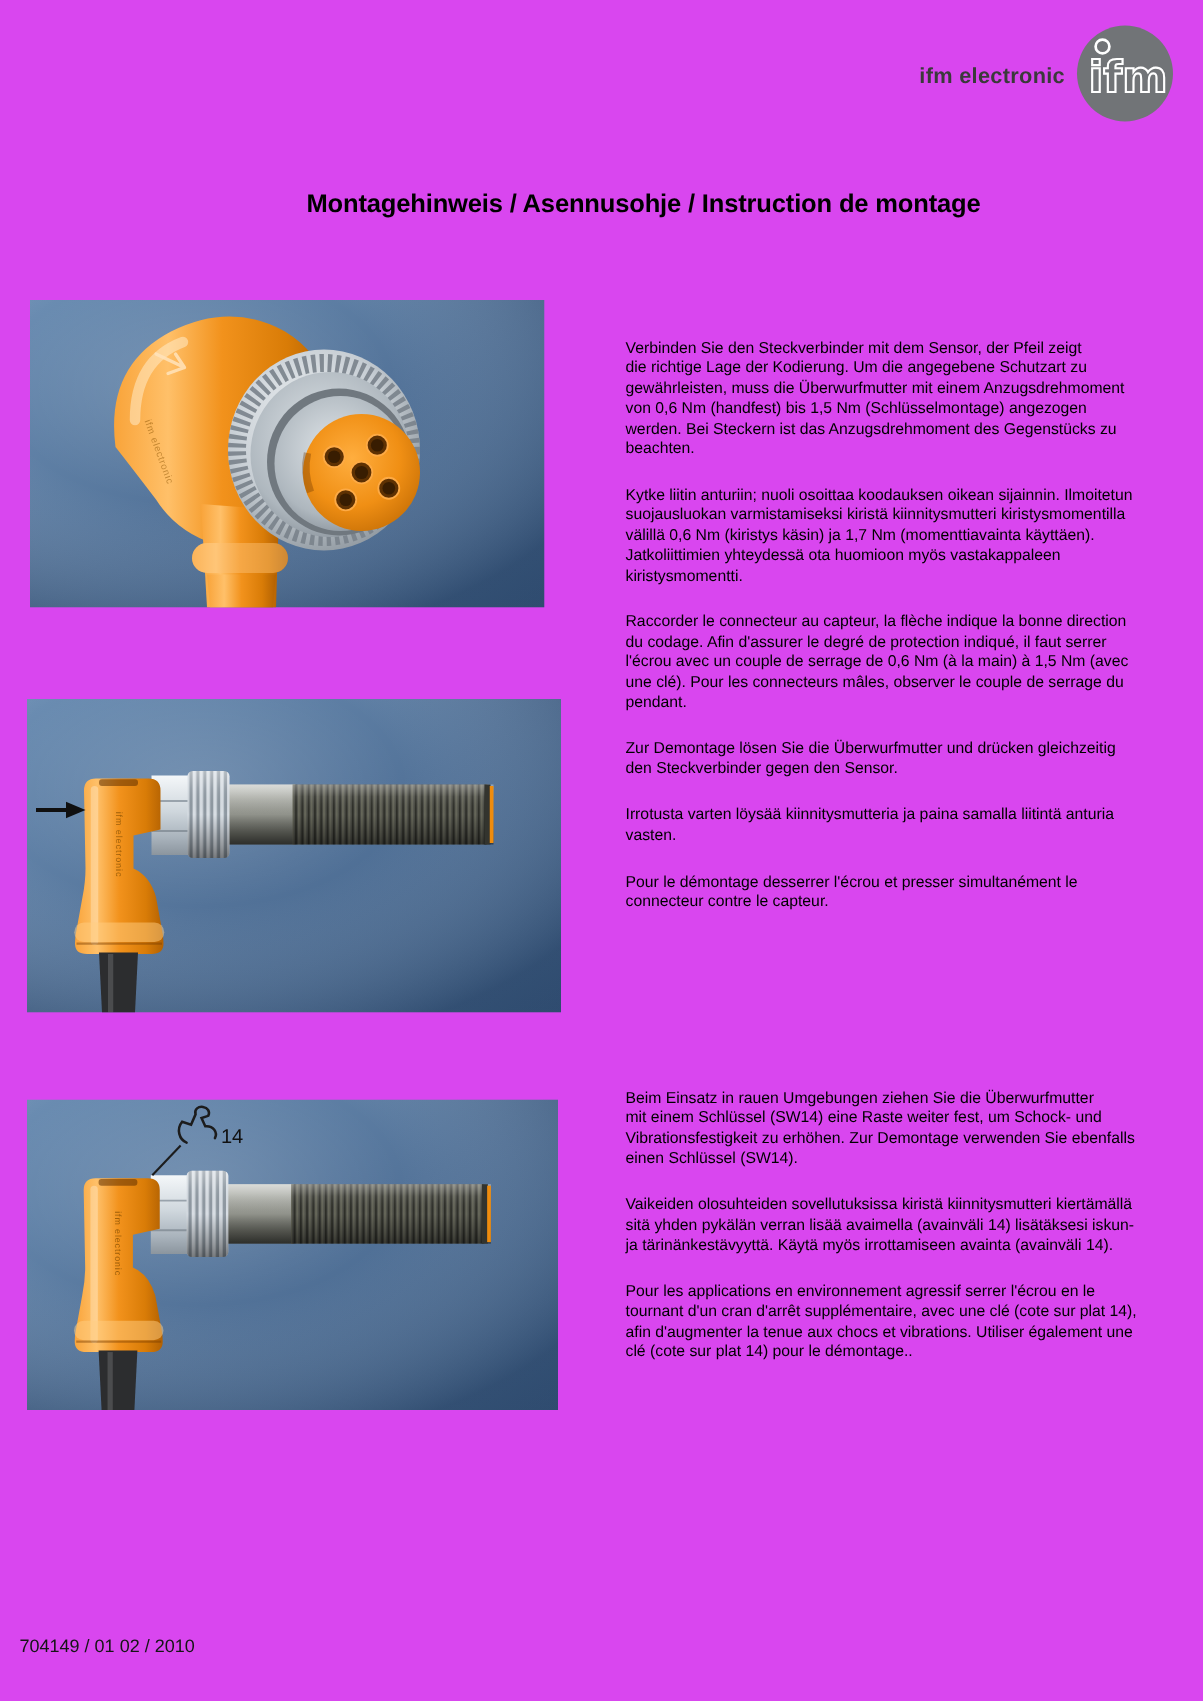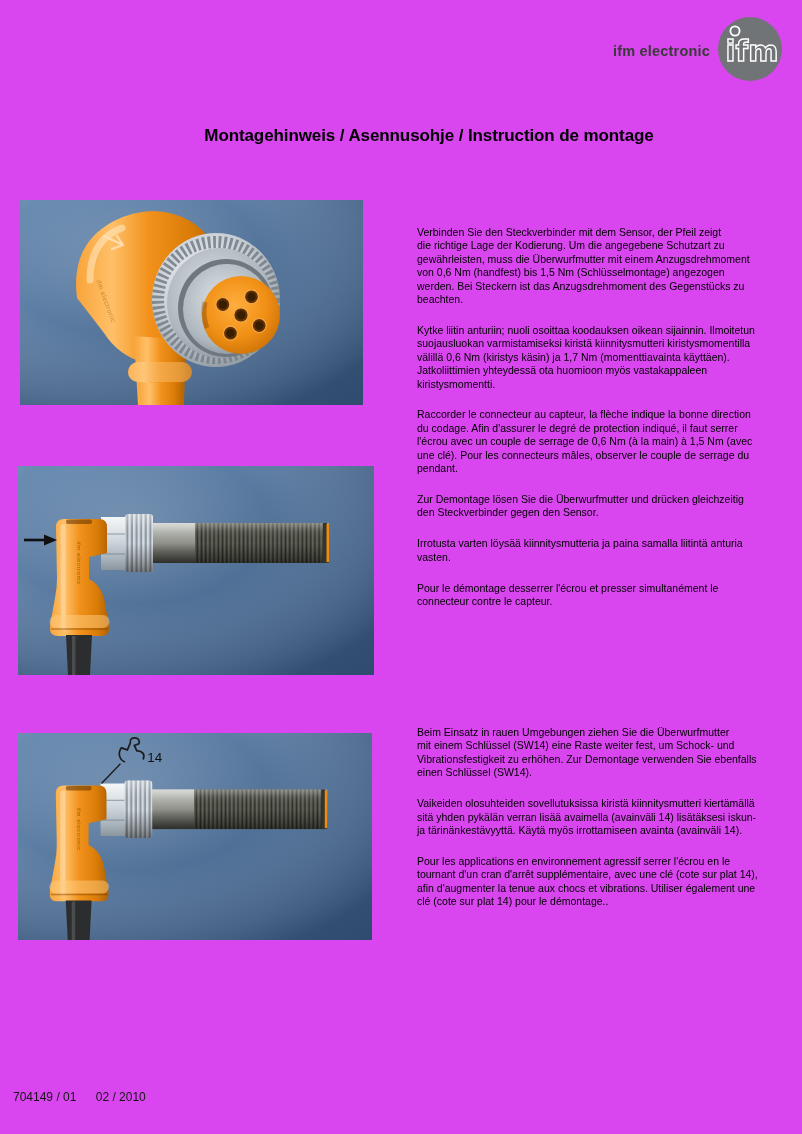--- a/index.html
+++ b/index.html
@@ -19,21 +19,21 @@
   .fig{position:absolute;}
   .fig svg{display:block;}
   #fig1{left:20px;top:200px;}
   #fig2{left:18px;top:466px;}
   #fig3{left:18px;top:733px;text-align:right;}
   .txt{position:absolute;left:417px;width:382px;font-size:10.5px;line-height:13.4px;}
   .txt p{margin:0 0 17.5px 0;white-space:pre-line;}
   #textTop{top:184px;margin-top:42px;}
   #textBottom{top:726px;}
   .footer{position:absolute;top:1090px;left:13px;font-size:12px;color:#151515;}
-  .footer span + span{margin-left:16px;}
+  .footer span + span{}
 </style>
 </head>
 <body>
 
 <div class="page">
 
   <svg width="0" height="0" style="position:absolute" aria-hidden="true">
     <defs>
       <linearGradient id="bgBlue" x1="0" y1="0" x2="1" y2="1">
         <stop offset="0" stop-color="#6b8db2"></stop>

